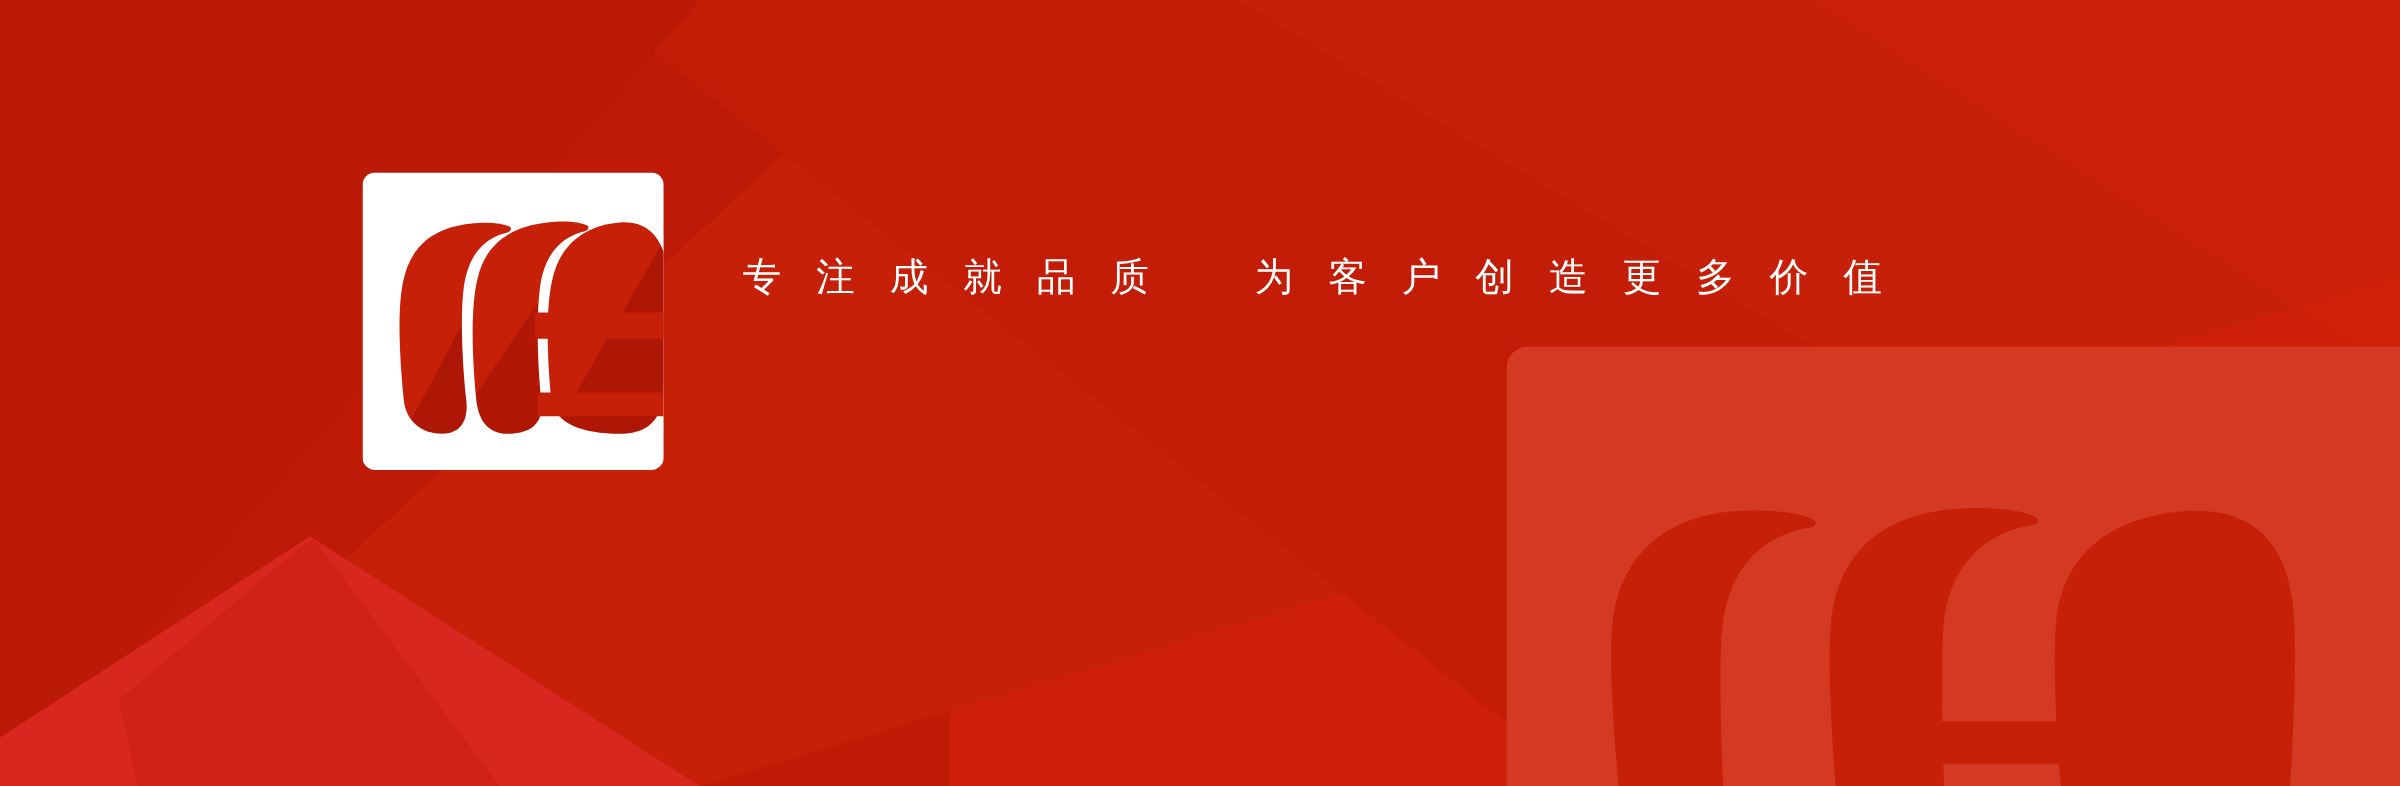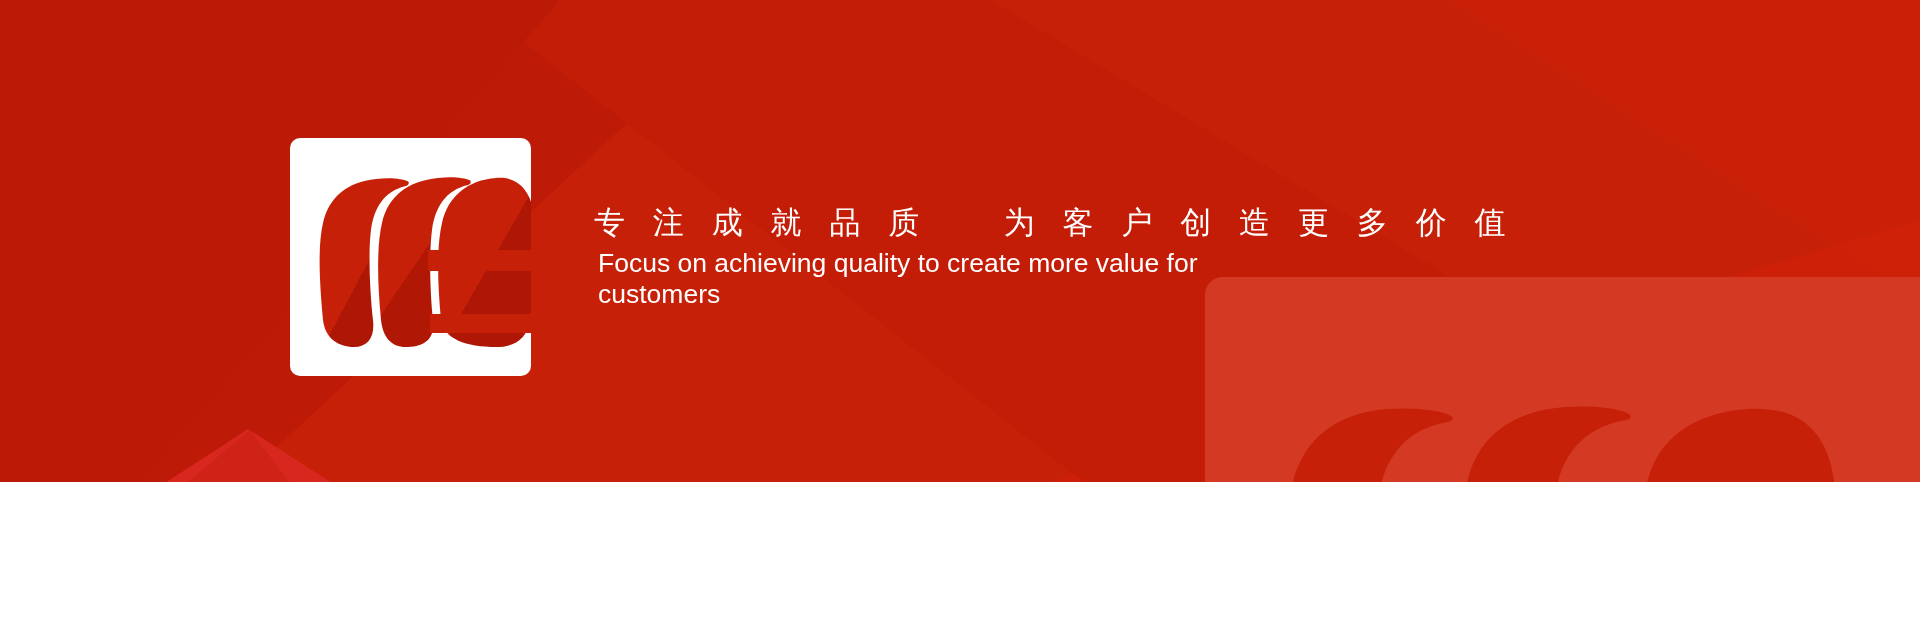--- a/index.html
+++ b/index.html
@@ -5,21 +5,21 @@
 <style>
   html, body {
     margin: 0;
     padding: 0;
     background: #ffffff;
   }
 
   .banner {
     position: relative;
     width: 1920px;
-    height: 482px;
+    height: 629px;
     overflow: hidden;
     background: #c01b07;
     font-family: "Liberation Sans", "DejaVu Sans", sans-serif;
   }
 
   
   .bg-layer {
     position: absolute;
     inset: 0;
     overflow: hidden;
@@ -176,17 +176,16 @@
 
           <path d="M140,176 L248,176 L248,195 L140,195 Z" fill="#c72008"></path>
 
           <polygon points="120,20 260,160 260,20" fill="#ffffff" opacity="0.0"></polygon>
         </g>
       </svg>
     </div>
 
     <div class="text-block">
       <h1 class="headline">专 注 成 就 品 质    为 客 户 创 造 更 多 价 值</h1>
-      <p class="subline">Focus on achieving quality to create more value for customers</p>
     </div>
 
   </div>
 </div>
 
 </body></html>

